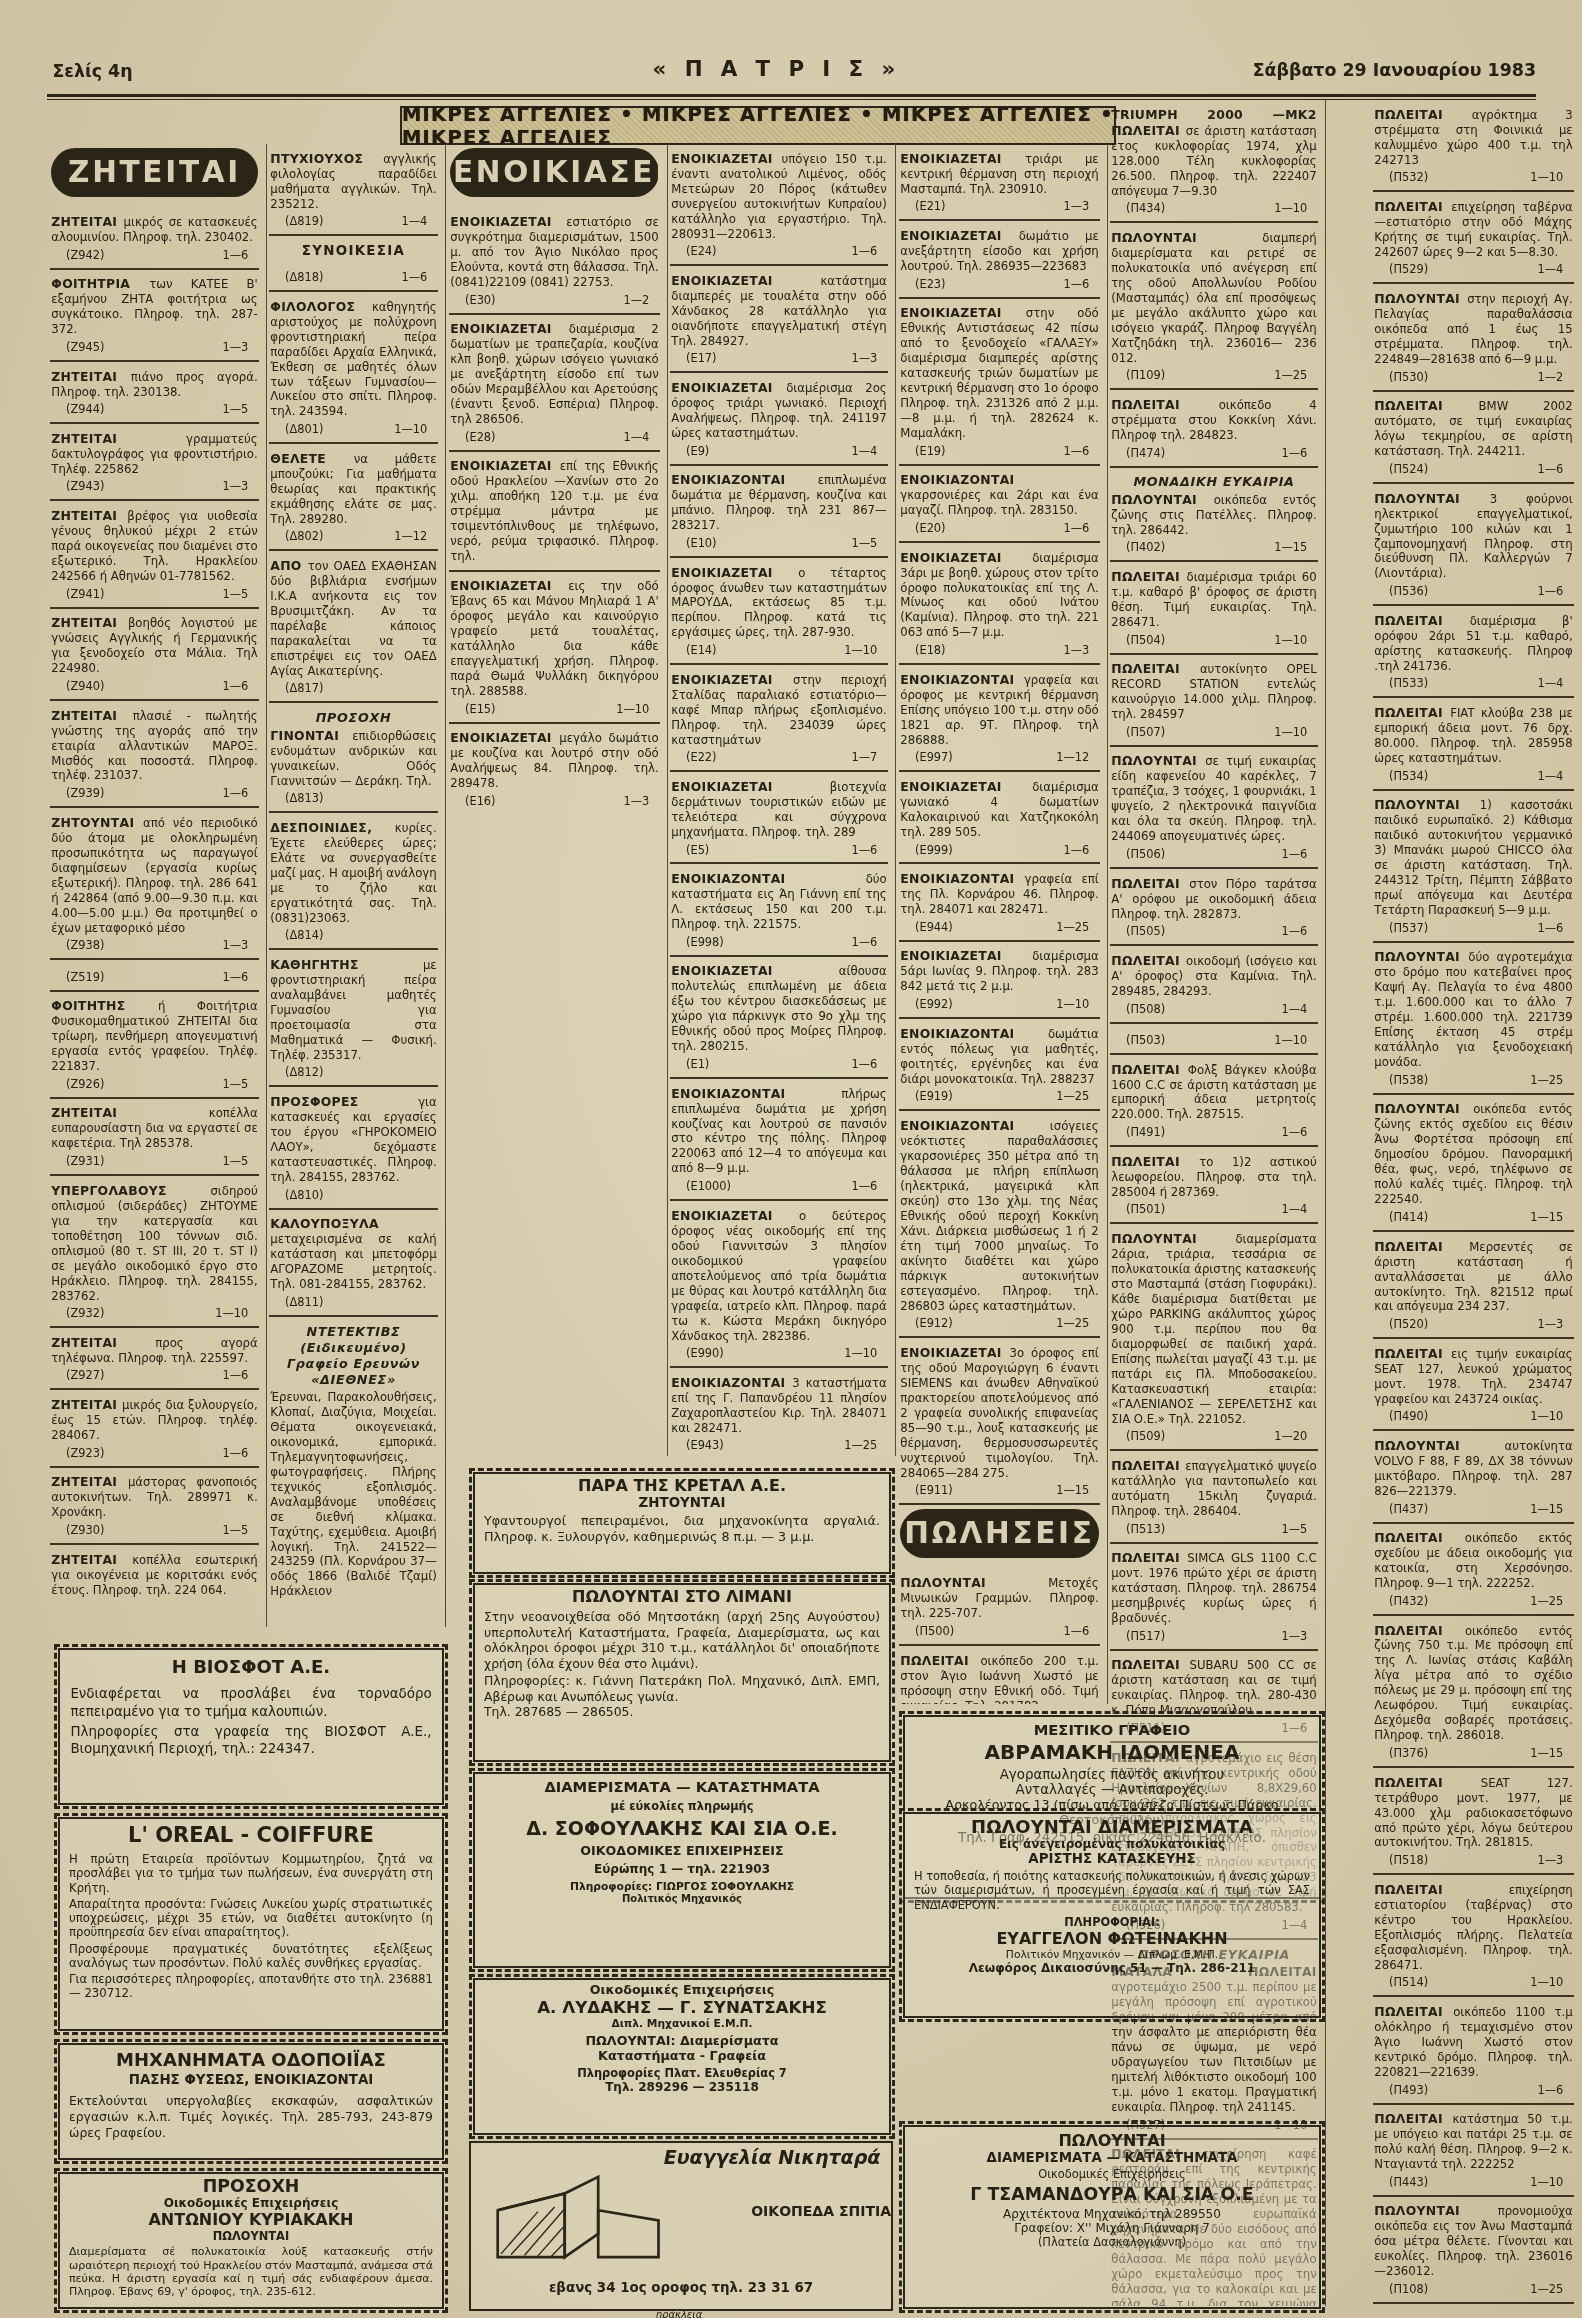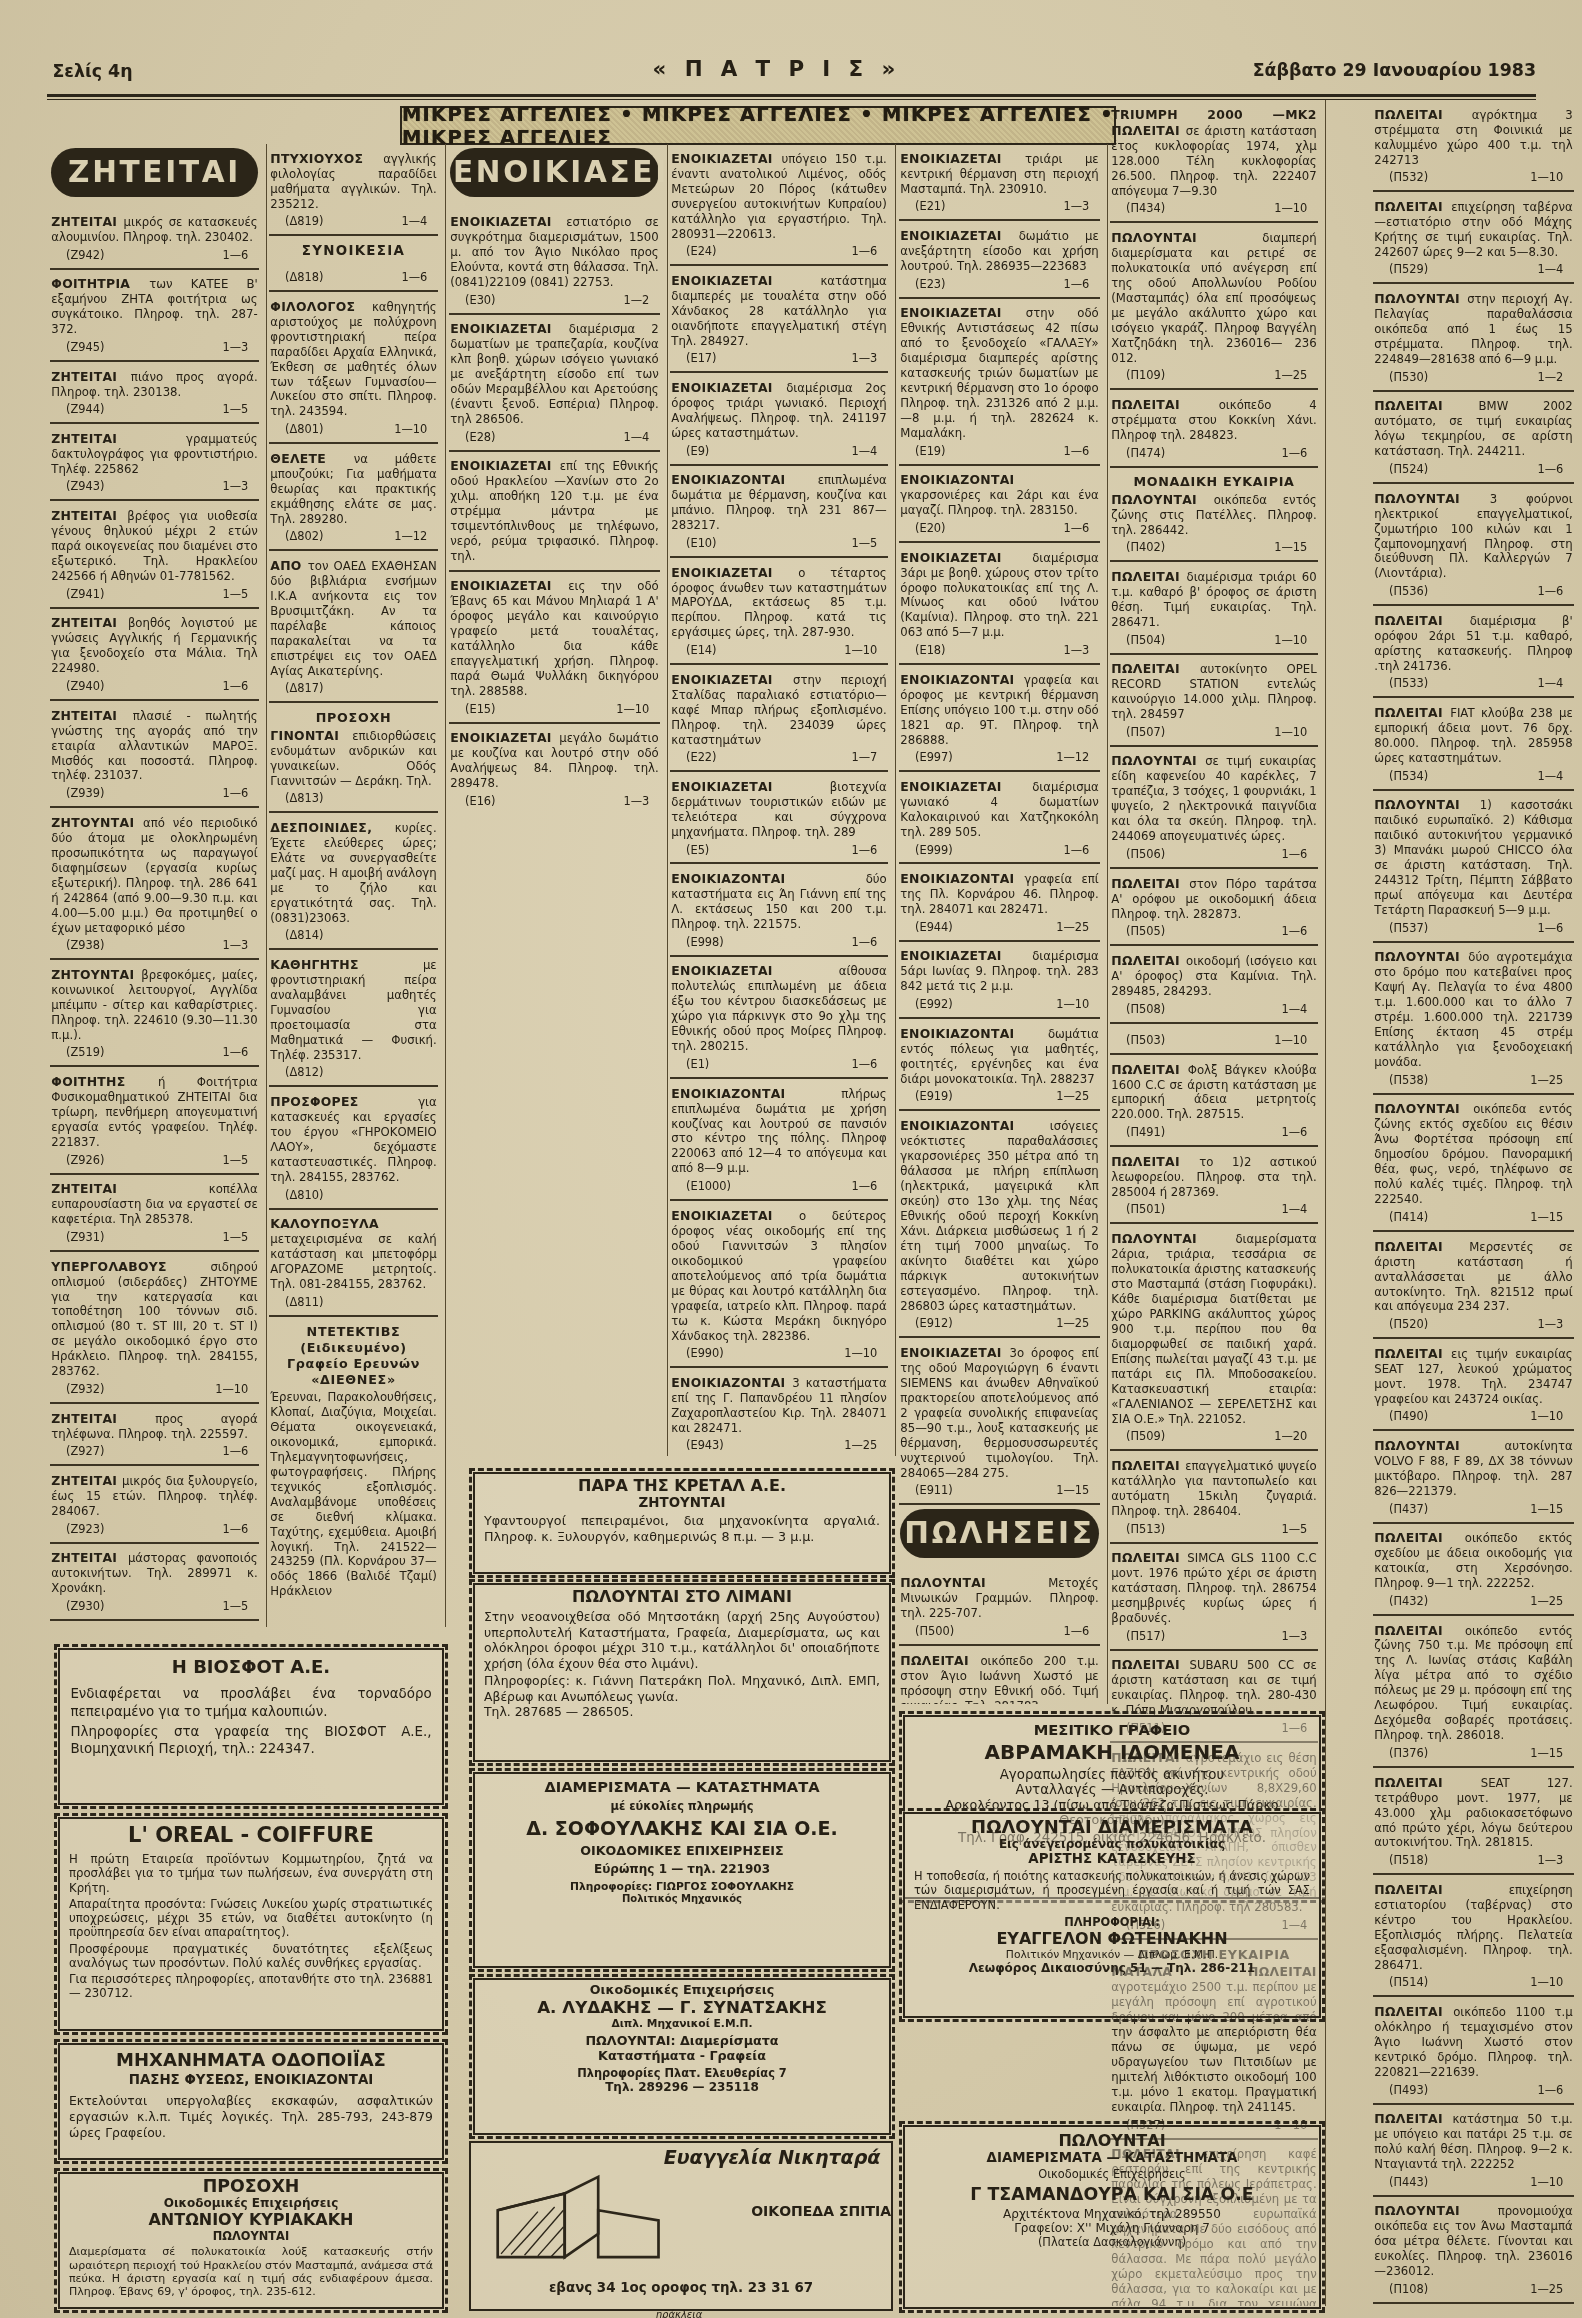--- a/index.html
+++ b/index.html
@@ -25,21 +25,21 @@
   }
   
   .col{position:absolute;overflow:hidden;}
   .col.ruled{border-right:1.3px solid #55492f;padding-right:6.7px;}
   .pill{
     background:#2b2518;color:#d9cfb0;border-radius:27px;text-align:center;
     font-size:29.5px;font-weight:bold;letter-spacing:2.7px;padding:6.7px 2.7px 8px;margin:4px 1.3px 10.7px;
   }
   .ad{border-bottom:2px solid #3c3423;padding:6.7px 1.3px 5.4px;font-size:11.7px;line-height:1.28;text-align:justify;}
   .ad:last-child{border-bottom:none;}
-  .ad .head{text-align:center;font-weight:bold;font-size:12.7px;letter-spacing:0.7px;margin-bottom:1.3px;}
+  .ad .head{text-align:center;font-weight:bold;font-size:12.7px;letter-spacing:0.7px;margin-bottom:1.3px;font-style:italic;}
   .ad .lead{font-weight:bold;font-size:12.4px;letter-spacing:0.3px;}
   .ad .foot{display:flex;justify-content:space-between;font-size:11.4px;margin-top:2.7px;padding:0 9.4px 0 14.7px;}
   .sub{font-weight:bold;text-align:center;font-size:13.4px;letter-spacing:1.3px;padding:6.7px 0 2.7px;}
   
   .box{position:absolute;background:rgba(226,217,192,.45);}
   .wavy{border:3.3px solid #2c261a;border-style:dashed;outline:2px solid #2c261a;outline-offset:-6.7px;}
   .plain{border:2.7px solid #2c261a;}
   .box .inner{padding:9.4px 13.4px;}
   .b-title{font-weight:bold;text-align:center;}
   .b-text{text-align:justify;}
@@ -110,21 +110,20 @@
       </div>
     </div>
     <div class="ad">
       <div><span class="lead">ΖΗΤΟΥΝΤΑΙ </span>από νέο περιοδικό δύο άτομα με ολοκληρωμένη προσωπικότητα ως παραγωγοί διαφημίσεων (εργασία κυρίως εξωτερική). Πληροφ. τηλ. 286 641 ή 242864 (από 9.00—9.30 π.μ. και 4.00—5.00 μ.μ.) Θα προτιμηθεί ο έχων μεταφορικό μέσο</div>
       <div class="foot">
         <span>(Ζ938)</span>
         <span>1—3</span>
       </div>
     </div>
     <div class="ad">
-      <div><span class="lead">ΖΗΤΟΥΝΤΑΙ </span>βρεφοκόμες, μαίες, κοινωνικοί λειτουργοί, Αγγλίδα μπέιμπυ - σίτερ και καθαρίστριες. Πληροφ. τηλ. 224610 (9.30—11.30 π.μ.).</div>
       <div class="foot">
         <span>(Ζ519)</span>
         <span>1—6</span>
       </div>
     </div>
     <div class="ad">
       <div><span class="lead">ΦΟΙΤΗΤΗΣ </span>ή Φοιτήτρια Φυσικομαθηματικού ΖΗΤΕΙΤΑΙ δια τρίωρη, πενθήμερη απογευματινή εργασία εντός γραφείου. Τηλέφ. 221837.</div>
       <div class="foot">
         <span>(Ζ926)</span>
         <span>1—5</span>

